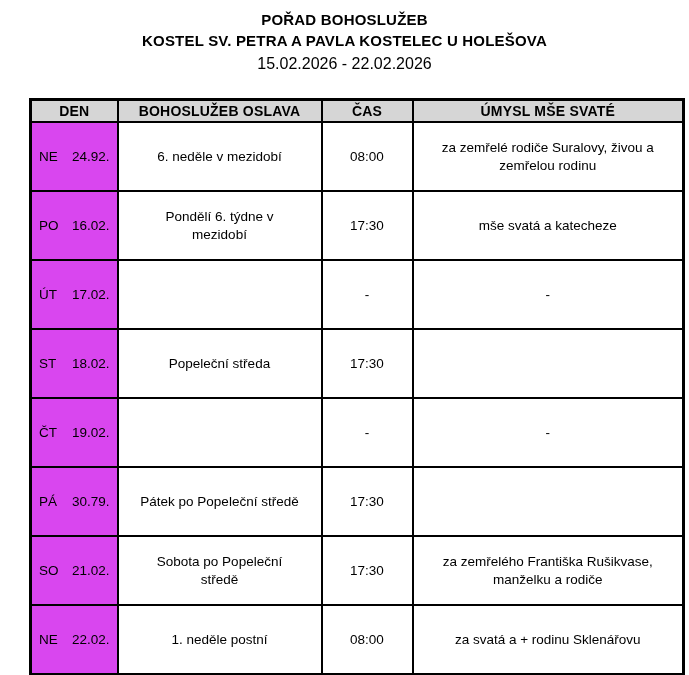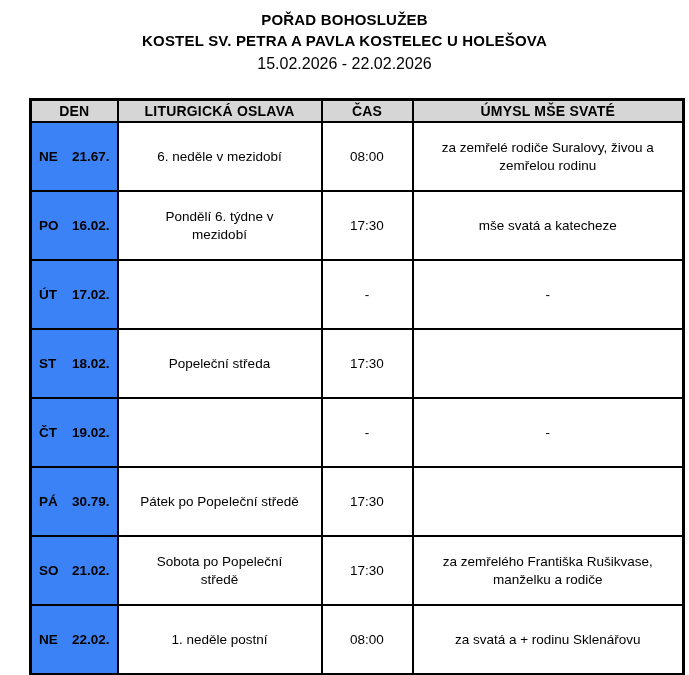--- a/index.html
+++ b/index.html
@@ -53,22 +53,22 @@
     margin-top: 36px;
   }
   .schedule td {
     height: 65px;
     font-size: 13.5px;
     text-align: center;
     vertical-align: middle;
     background: #ffffff;
   }
   td.day-cell {
-    background: #3b82f6;
-    font-weight: bold;
+    background: #d946ef;
+    font-weight: normal;
   }
   .day-wrap {
     display: flex;
     justify-content: space-between;
     align-items: center;
     padding: 0 6px;
   }
   td.celebration-cell {
     padding: 0 14px;
     white-space: pre-line;
@@ -99,31 +99,31 @@
   <table class="schedule">
     <colgroup>
       <col class="c-day">
         <col class="c-cel">
         <col class="c-time">
         <col class="c-int">
     </colgroup>
     <thead>
       <tr>
         <th>DEN</th>
-        <th>LITURGICKÁ OSLAVA</th>
+        <th>BOHOSLUŽEB OSLAVA</th>
         <th>ČAS</th>
         <th>ÚMYSL MŠE SVATÉ</th>
       </tr>
     </thead>
     <tbody>
       <tr>
         <td class="day-cell">
           <div class="day-wrap">
             <span>NE</span>
-            <span>21.67.</span>
+            <span>24.92.</span>
           </div>
         </td>
         <td class="celebration-cell">6. neděle v mezidobí</td>
         <td class="time-cell">08:00</td>
         <td class="intention-cell">za zemřelé rodiče Suralovy, živou a
 zemřelou rodinu</td>
       </tr>
       <tr>
         <td class="day-cell">
           <div class="day-wrap">

